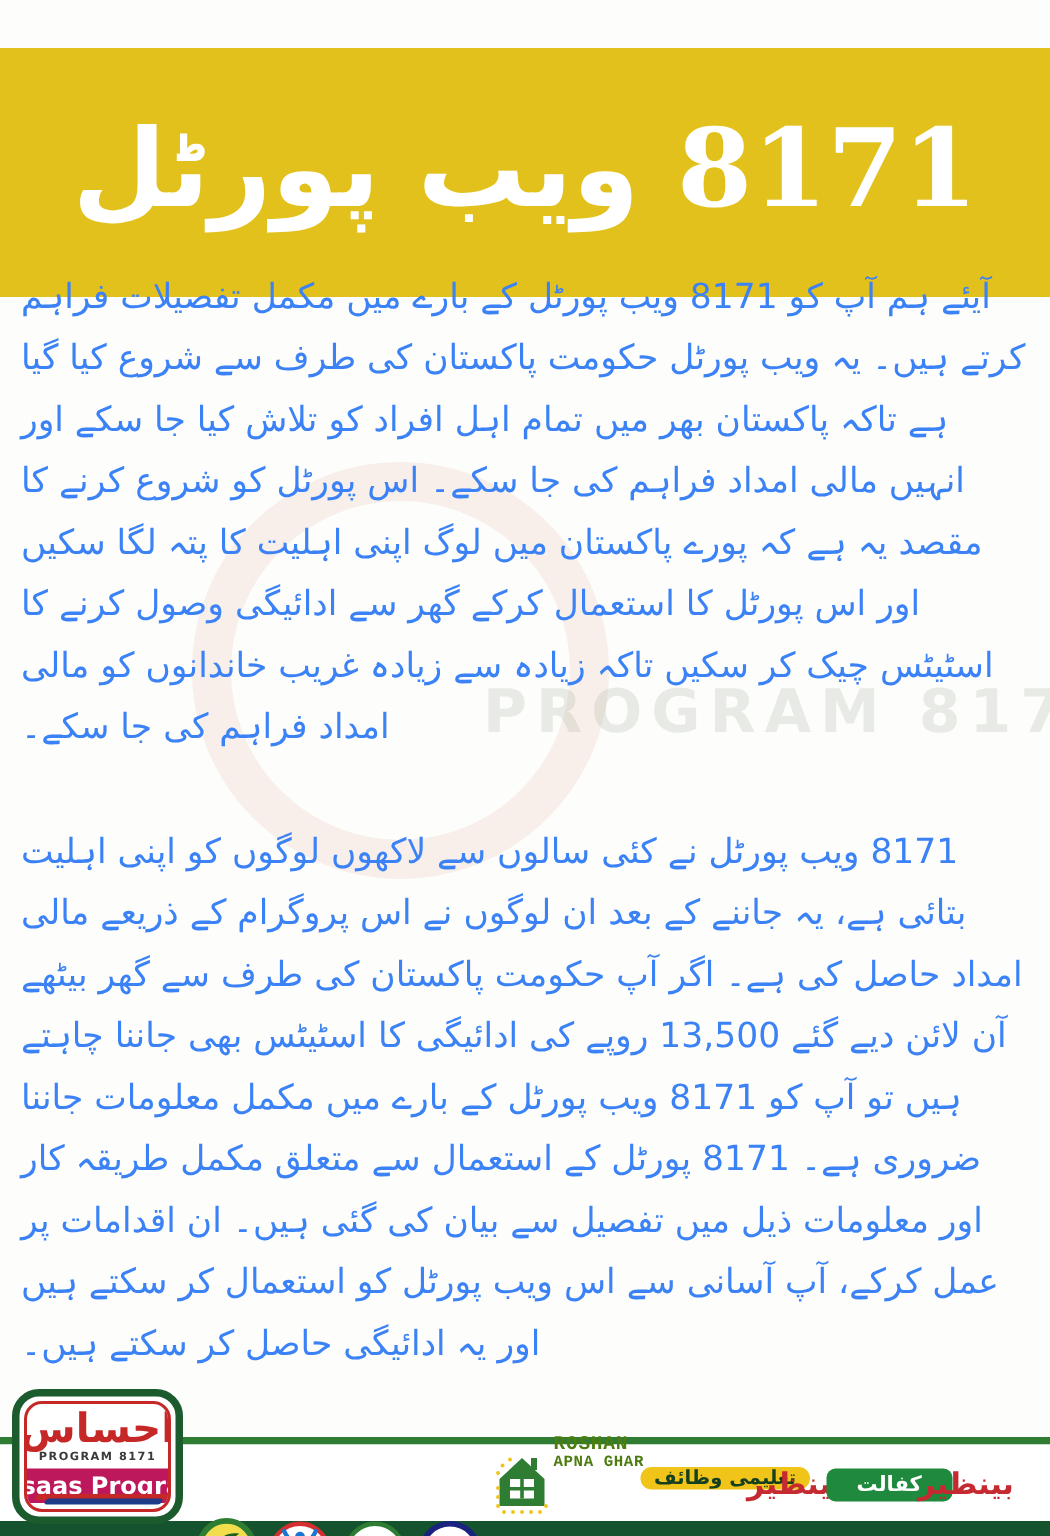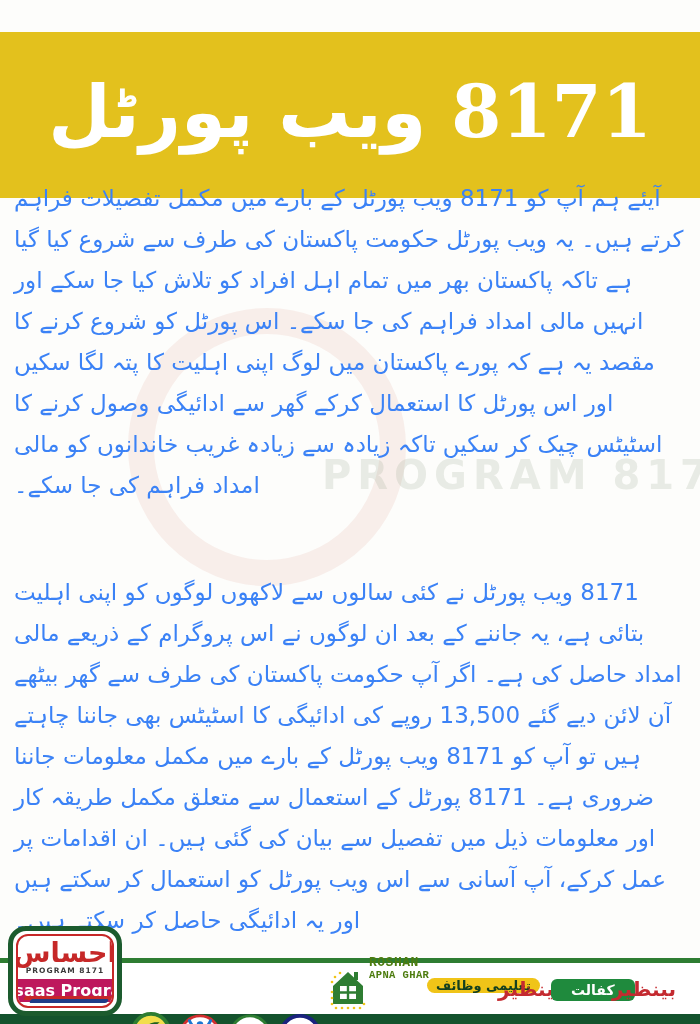--- a/index.html
+++ b/index.html
@@ -28,21 +28,21 @@
     font-size:40px;font-weight:bold;letter-spacing:6px;
     color:rgba(160,175,150,0.22);white-space:nowrap;
   }
   
   .para{
     position:absolute;left:14px;width:672px;direction:rtl;
     text-align:left;color:#3b82f6;font-size:23px;line-height:41px;
     font-family:"DejaVu Sans",sans-serif;
   }
   .para1{top:178px;}
-  .para2{top:572px;}
+  .para2{top:548px;}
   
   .footer-border{position:absolute;left:0;top:958px;width:700px;height:5px;background:#2E7D32;}
   .footer-band{position:absolute;left:0;top:963px;width:700px;height:51px;background:#FFFFFF;}
   .bottom-bar{position:absolute;left:0;top:1014px;width:700px;height:10px;background:#14532D;}
 
   
   .ehsaas-box{
     position:absolute;left:8px;top:926px;width:114px;height:90px;
     background:#FFFFFF;border:5px solid #1C5B2E;border-radius:18px;
     box-sizing:border-box;z-index:5;

